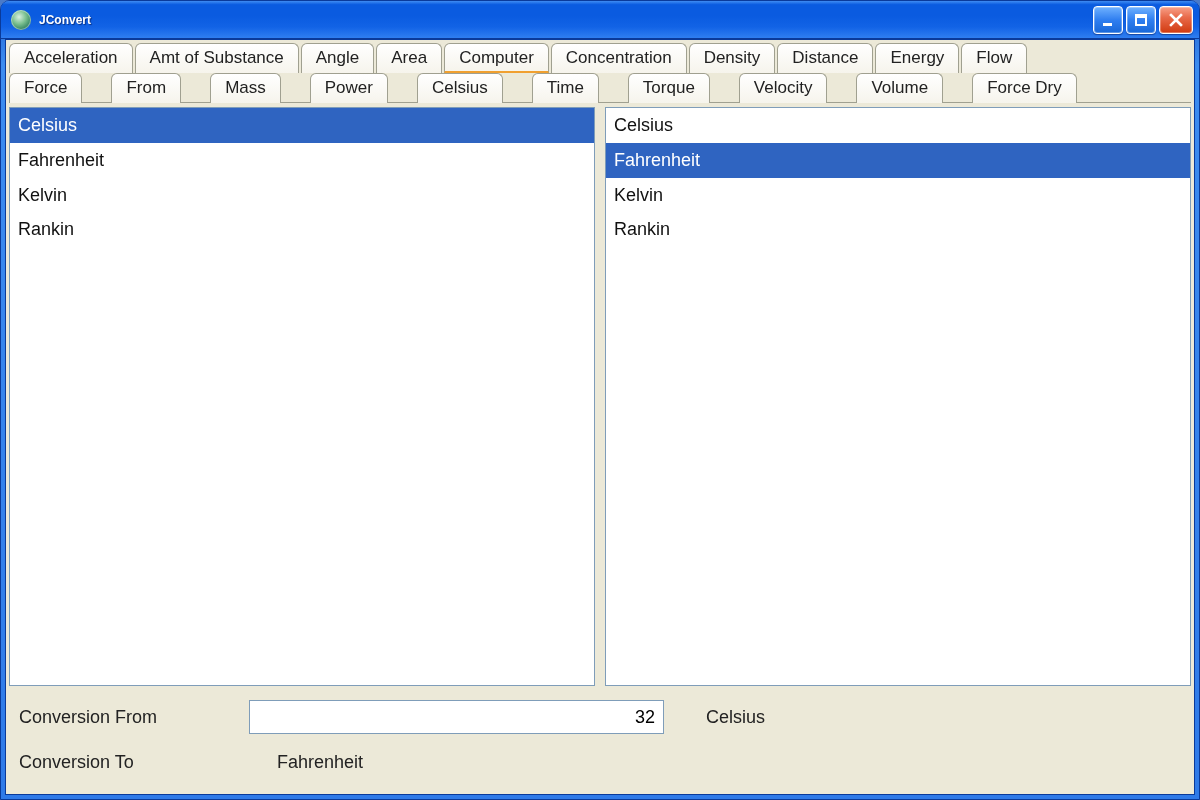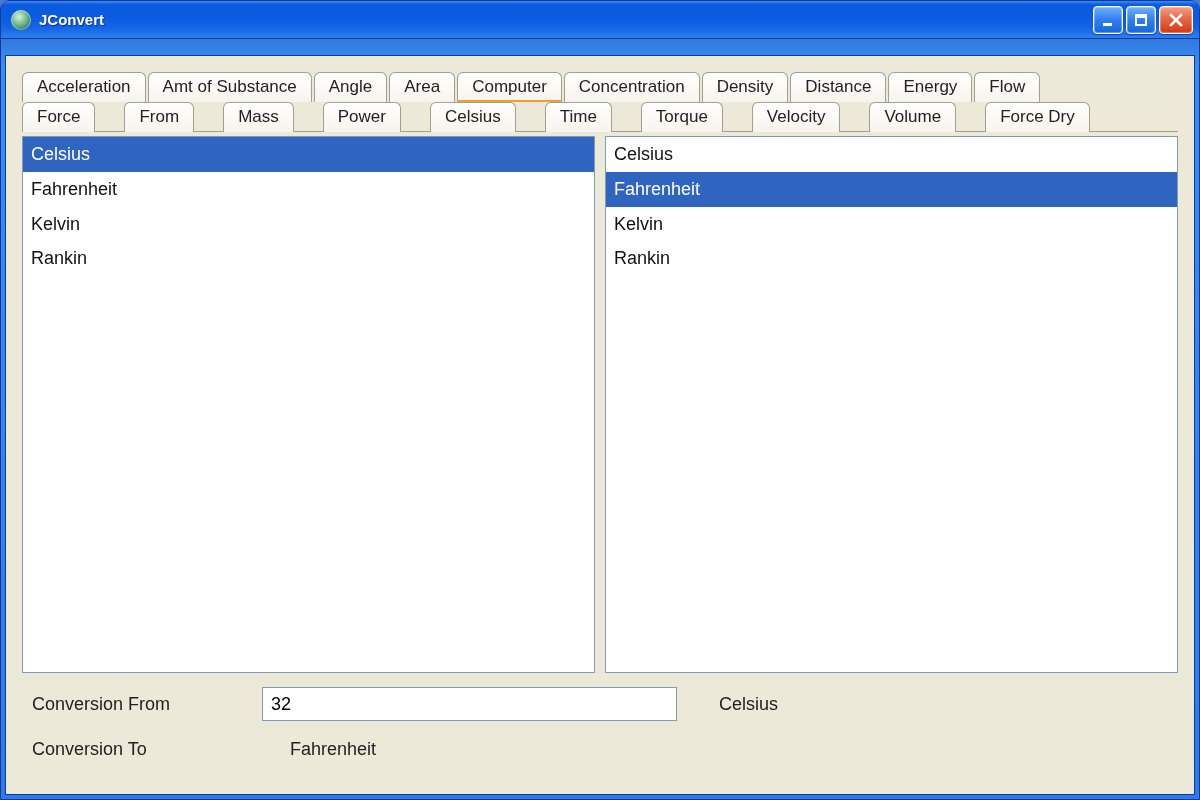--- a/index.html
+++ b/index.html
@@ -26,47 +26,47 @@
     border-bottom: 1px solid #0a3a9a;
   }
   .titlebar .app-icon {
     width: 20px; height: 20px;
     background: radial-gradient(circle at 40% 35%, #d8f0e0 0%, #7abf8f 40%, #2f7f5f 75%, #184d38 100%);
     border-radius: 10px;
     margin-right: 8px;
     box-shadow: inset 0 0 0 1px rgba(255,255,255,.4);
   }
   .titlebar .title {
-    font-size: 15px;
+    font-size: 12px;
     font-weight: bold;
     text-shadow: 1px 1px 1px rgba(0,0,40,.5);
     flex: 0 0 auto;
   }
   .titlebar .spacer { flex: 1; }
   .win-buttons { display: flex; gap: 3px; align-items: center; }
   .win-btn {
     width: 30px; height: 28px;
     border-radius: 4px;
     border: 1px solid #fff;
     display: flex; align-items: center; justify-content: center;
     box-shadow: inset 0 0 0 1px rgba(255,255,255,.3), 0 1px 1px rgba(0,0,50,.4);
   }
   .win-btn.min { background: linear-gradient(to bottom, #6fb1ff 0%, #2f7ef0 50%, #1867d8 100%); }
   .win-btn.max { background: linear-gradient(to bottom, #6fb1ff 0%, #2f7ef0 50%, #1867d8 100%); }
   .win-btn.close { background: linear-gradient(to bottom, #f8a088 0%, #e86a4a 40%, #d13a10 100%); width: 34px; }
   .win-btn svg { display: block; }
   
   .client {
     flex: 1;
-    margin: 16px 4px 4px 4px;
+    margin: 0 4px 4px 4px;
     background: #ece9d8;
     border: 1px solid #0a3a9a;
     display: flex;
     flex-direction: column;
-    padding: 16px;
+    padding: 3px;
   }
   
   .tabs-area {
     flex: 0 0 auto;
   }
   .tab-row {
     display: flex;
     gap: 2px;
     align-items: flex-end;
     flex-wrap: nowrap;
@@ -136,20 +136,21 @@
     color: #222;
   }
   .bottom input[type="text"] {
     width: 100%;
     height: 34px;
     border: 1px solid #7f9db9;
     background: #fff;
     font-size: 18px;
     padding: 3px 8px;
     font-family: inherit;
+    text-align: right;
   }
   .bottom .readonly {
     width: 100%;
     height: 34px;
     border: 1px solid #a9a99d;
     background: #ece9d8;
     font-size: 18px;
     padding: 3px 8px;
     font-family: inherit;
     display: flex;

